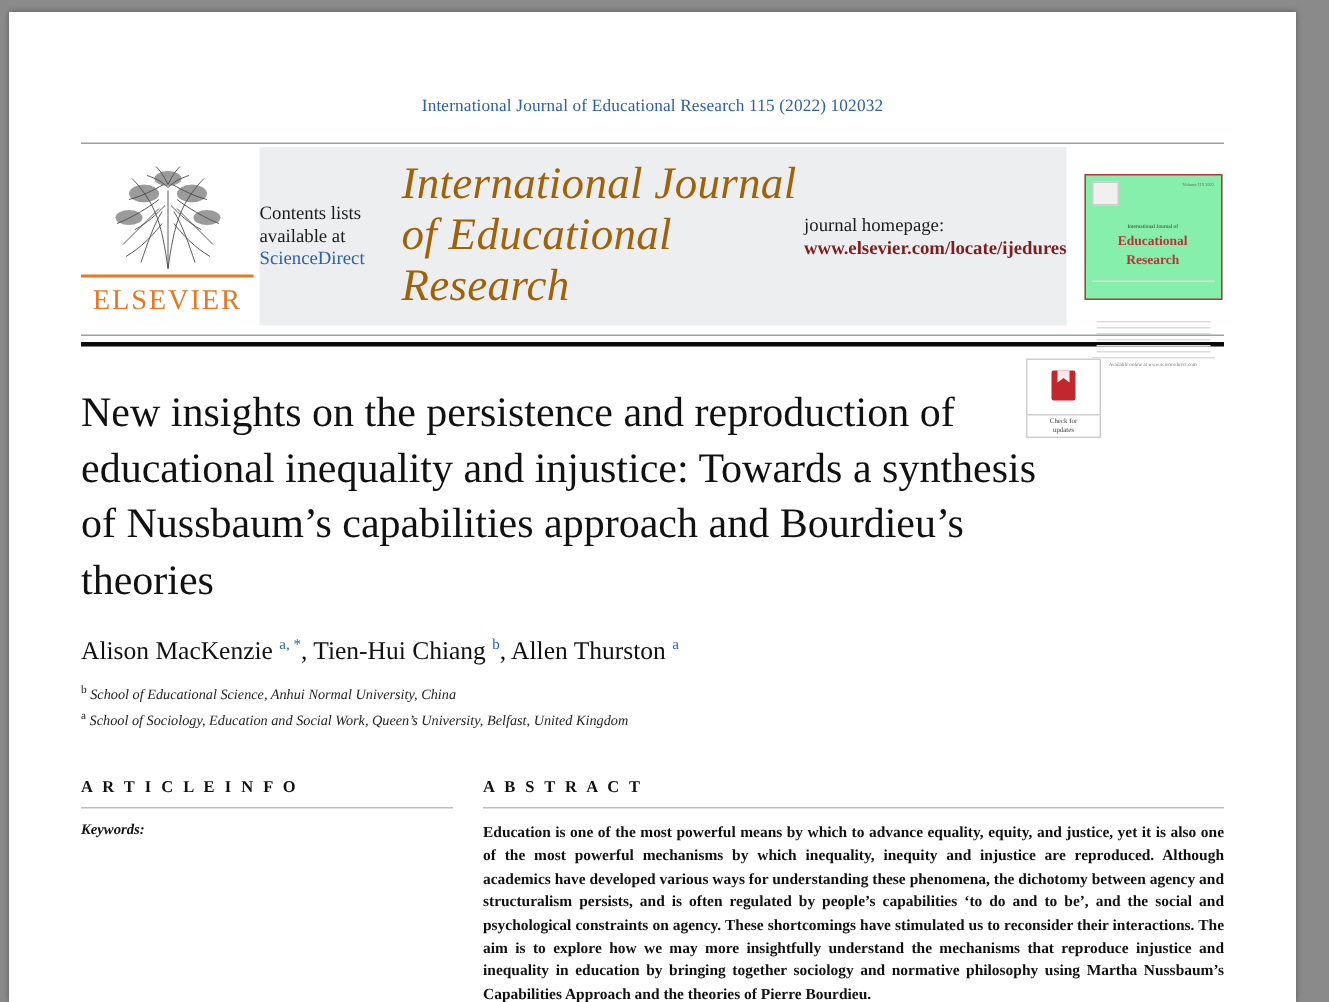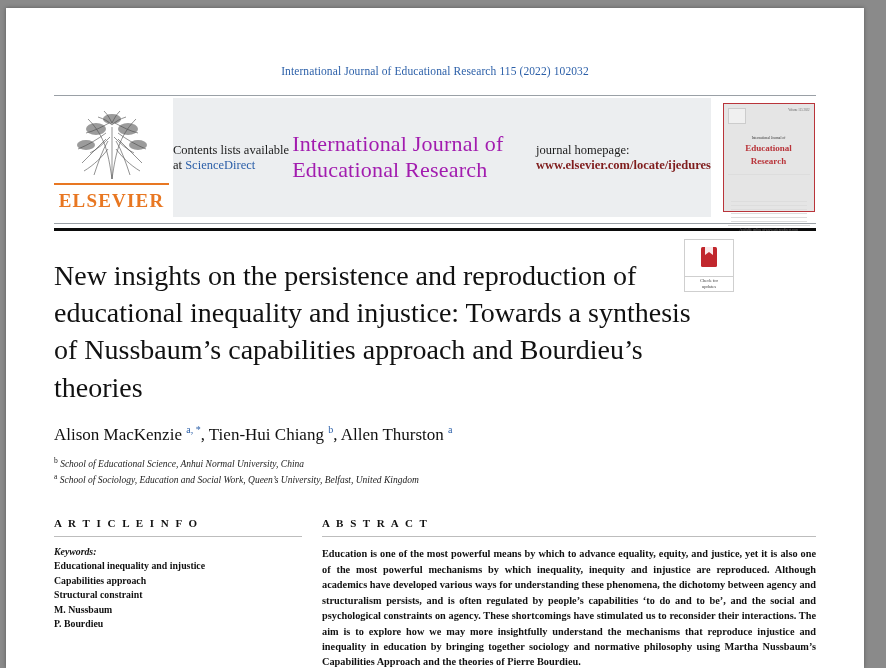--- a/index.html
+++ b/index.html
@@ -56,21 +56,21 @@
     justify-content: flex-end;
     padding-bottom: 8px;
     box-sizing: border-box;
   }
   .elsevier-tree svg { display: block; }
   .elsevier-word {
     font-family: "Liberation Serif", serif;
     font-size: 19px;
     letter-spacing: 1.2px;
     color: #e87722;
-    font-weight: 700;
+    font-weight: 400;
     margin-top: 2px;
   }
   .elsevier-rule {
     width: 100%;
     border-top: 2px solid #e87722;
     margin-bottom: 3px;
   }
   .center-block {
     flex: 1 1 auto;
     background: #eceef0;
@@ -81,44 +81,45 @@
     align-items: center;
     padding: 6px 0;
     box-sizing: border-box;
   }
   .contents-line {
     font-size: 12.5px;
     color: #1b1b1b;
   }
   .contents-line a { color: #2b5fa8; text-decoration: none; }
   .journal-title {
-    font-size: 22px;
-    color: #a21caf;
+    font-size: 30px;
+    color: #a16207;
     margin: 12px 0 14px 0;
     letter-spacing: 0.2px;
+    font-style: italic;
   }
   .homepage-line {
     font-size: 12.5px;
     color: #1b1b1b;
   }
   .homepage-line a { color: #7f1d1d; text-decoration: none; font-weight: bold; }
 
   .cover-block {
     flex: 0 0 95px;
     width: 95px;
     margin-left: 10px;
     display: flex;
     align-items: center;
     justify-content: center;
   }
   .cover {
     width: 92px;
-    height: 109px;
+    height: 84px;
     border: 1px solid #b9343a;
-    background: #e5e5e5;
+    background: #86efac;
     box-sizing: border-box;
     display: flex;
     flex-direction: column;
     position: relative;
     padding: 4px 4px;
   }
   .cover-topbar {
     display: flex;
     justify-content: space-between;
     align-items: flex-start;
@@ -378,27 +379,20 @@
       <div><sup>b</sup> <span>School of Educational Science, Anhui Normal University, China</span></div>
       <div><sup>a</sup> <span>School of Sociology, Education and Social Work, Queen’s University, Belfast, United Kingdom</span></div>
     </div>
   </div>
 
   <div class="info-row">
     <div class="col-left">
       <div class="sec-head">A R T I C L E   I N F O</div>
       <div class="sec-rule"></div>
       <div class="kw-label">Keywords:</div>
-      <div class="kw-list">
-        <div>Educational inequality and injustice</div>
-        <div>Capabilities approach</div>
-        <div>Structural constraint</div>
-        <div>M. Nussbaum</div>
-        <div>P. Bourdieu</div>
-      </div>
     </div>
 
     <div class="col-right">
       <div class="sec-head">A B S T R A C T</div>
       <div class="sec-rule"></div>
       <div class="abstract-text">Education is one of the most powerful means by which to advance equality, equity, and justice, yet it is also one of the most powerful mechanisms by which inequality, inequity and injustice are reproduced. Although academics have developed various ways for understanding these phenomena, the dichotomy between agency and structuralism persists, and is often regulated by people’s capabilities ‘to do and to be’, and the social and psychological constraints on agency. These shortcomings have stimulated us to reconsider their interactions. The aim is to explore how we may more insightfully understand the mechanisms that reproduce injustice and inequality in education by bringing together sociology and normative philosophy using Martha Nussbaum’s Capabilities Approach and the theories of Pierre Bourdieu.</div>
     </div>
   </div>
 
   <div class="bottom-rule"></div>

